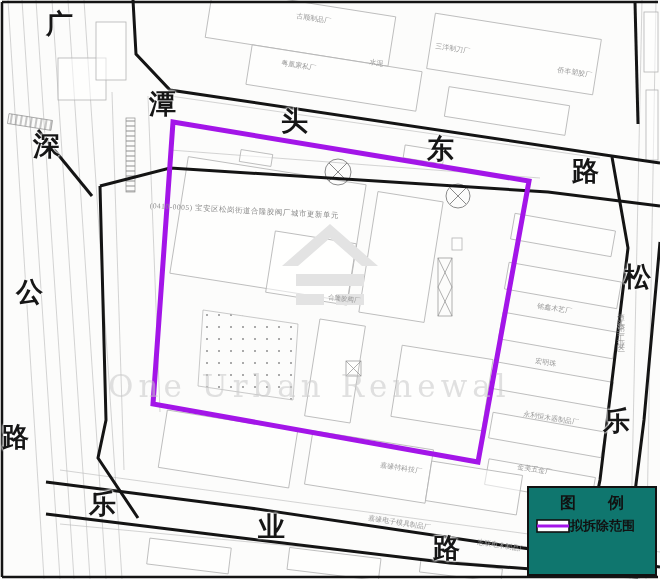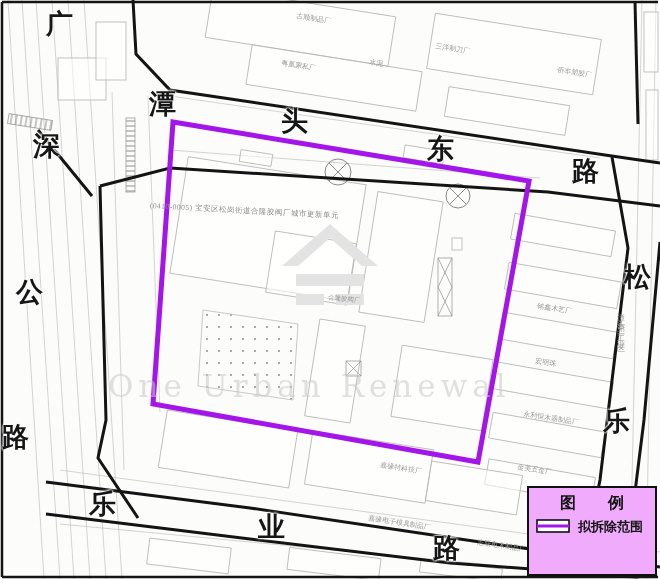--- a/index.html
+++ b/index.html
@@ -14,25 +14,25 @@
           transform:rotate(9deg);transform-origin:0 0;font-family:"Liberation Sans","DejaVu Sans",sans-serif;}
   .unitlabel{position:absolute;left:150px;top:201px;z-index:2;font-size:7.5px;color:#8c8c8c;
              letter-spacing:.5px;white-space:nowrap;transform:rotate(3deg);transform-origin:0 0;}
   .sitelabel{position:absolute;left:328px;top:295px;z-index:2;font-size:6.5px;color:#9a9a9a;
              white-space:nowrap;transform:rotate(6deg);}
   .zonelabel{position:absolute;left:616px;top:308px;z-index:2;font-size:8px;color:#9a9a9a;
              writing-mode:vertical-rl;letter-spacing:5px;line-height:1;}
   .watermark{position:absolute;left:108px;top:340px;z-index:3;font-size:31px;color:#c9c9c9;opacity:.55;
              letter-spacing:5px;white-space:nowrap;font-family:"DejaVu Serif","Liberation Serif",serif;margin-top:28px;}
   
-  .legend{position:absolute;left:527px;top:486px;width:130px;height:90px;z-index:5;background:#f0abfc;
+  .legend{position:absolute;left:527px;top:486px;width:130px;height:90px;z-index:5;background:#0f766e;
           border:2px solid #111;box-sizing:border-box;}
   .legend-title{margin-top:5px;text-align:center;font-size:16px;font-weight:bold;color:#111;
                 letter-spacing:14px;text-indent:14px;line-height:1.2;}
-  .legend-item{display:flex;align-items:center;gap:8px;margin:7px 0 0 7px;}
+  .legend-item{display:flex;margin:7px 0 0 7px;}
   .legend-item .lab{font-size:13px;font-weight:bold;color:#111;line-height:1;}
   .swatch{flex:0 0 auto;display:block;}
 </style>
 </head>
 <body>
 
 <div class="stage">
 
   <svg class="maplayer" width="660" height="579" viewBox="0 0 660 579">
     <defs>

